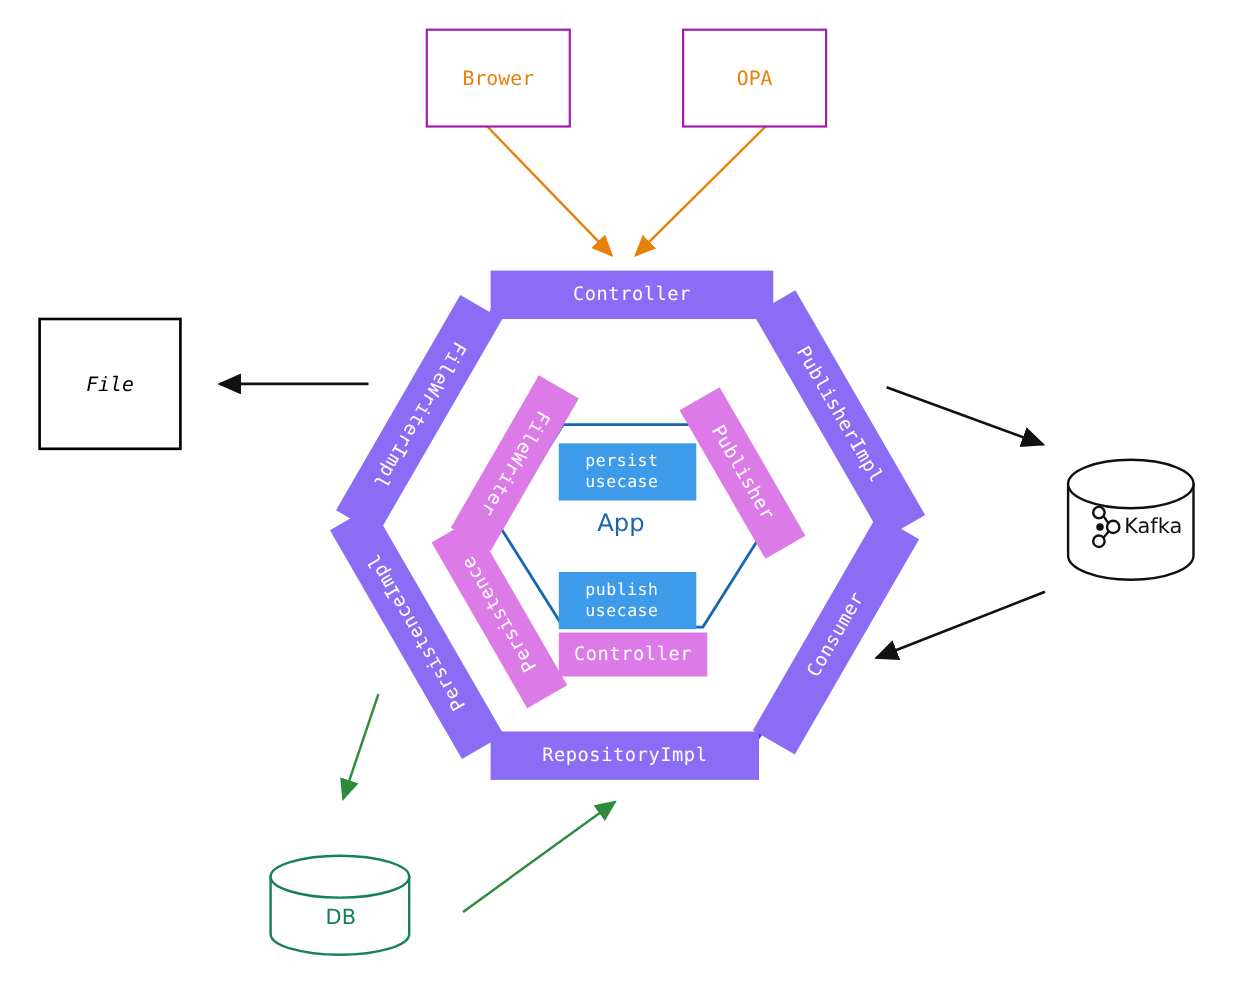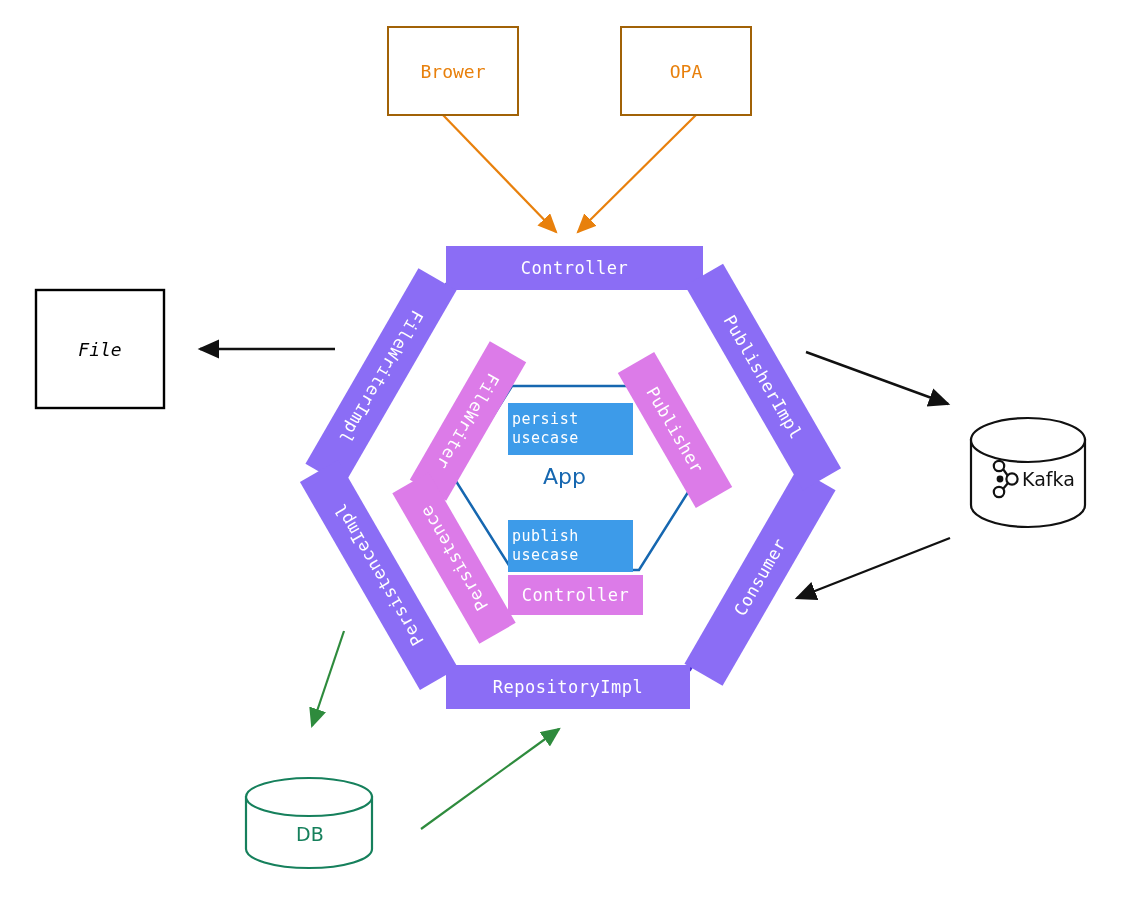--- a/index.html
+++ b/index.html
@@ -36,21 +36,21 @@
   
   .ext-box {
     position: absolute;
     box-sizing: border-box;
     display: flex;
     align-items: center;
     justify-content: center;
     font-family: "DejaVu Sans Mono", monospace;
   }
   .ext-orange {
-    border: 2px solid #a16207;
+    border: 2px solid #a21caf;
     color: #E8800C;
     font-size: 18px;
   }
   
   .bar {
     position: absolute;
     box-sizing: border-box;
     display: flex;
     align-items: center;
     justify-content: center;
@@ -60,21 +60,21 @@
     letter-spacing: 0.5px;
   }
   .bar-purple { background: #8B6DF5; }
   .bar-pink   { background: #DC7BE8; }
   .bar-blue   { background: #3D9BE9; }
 
   .bar-blue.usecase {
     flex-direction: column;
     align-items: flex-start;
     justify-content: center;
-    padding-left: 4px;
+    padding-left: 24px;
     font-size: 15px;
     line-height: 1.25;
   }
   .app-label {
     position: absolute;
     color: #1667B0;
     font-family: "DejaVu Sans", sans-serif;
     font-size: 22px;
   }
   .cyl-label {

